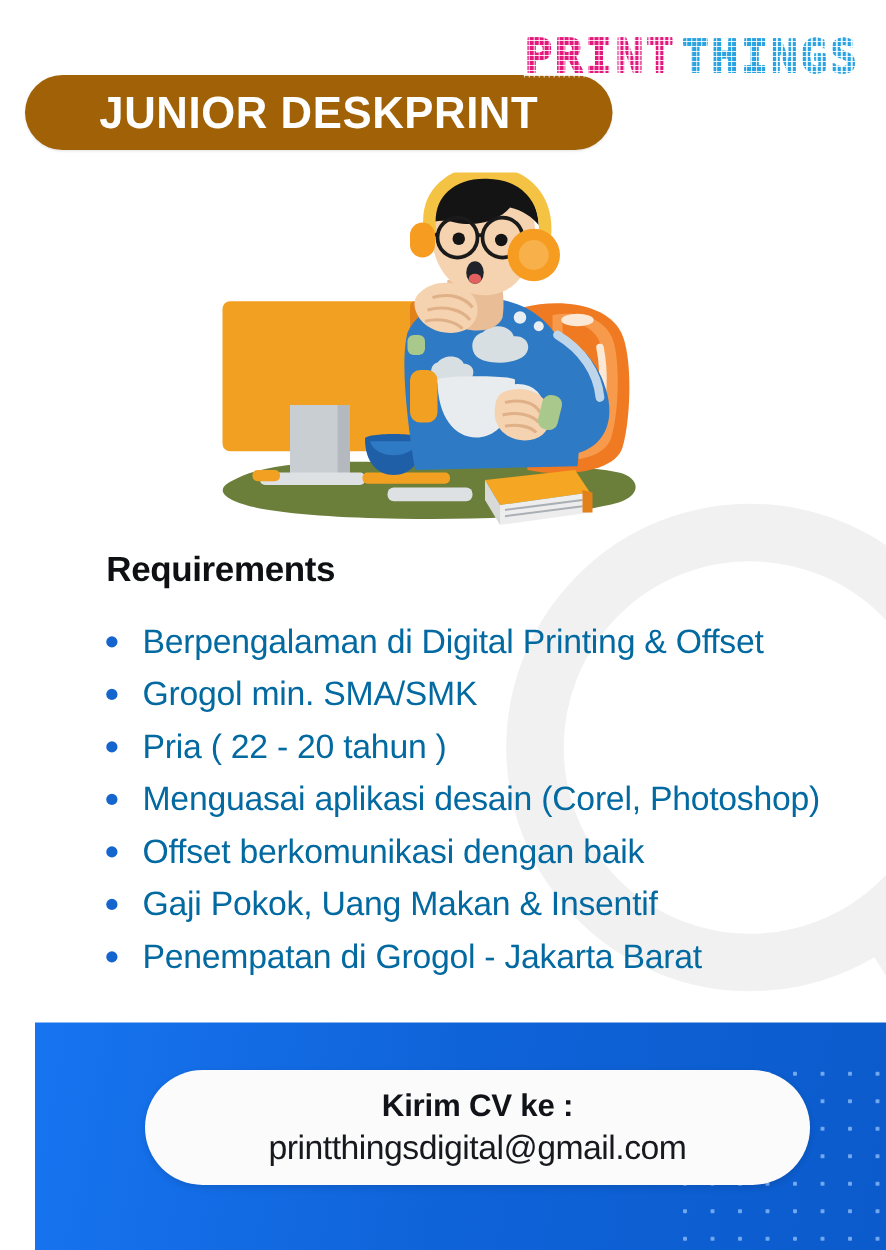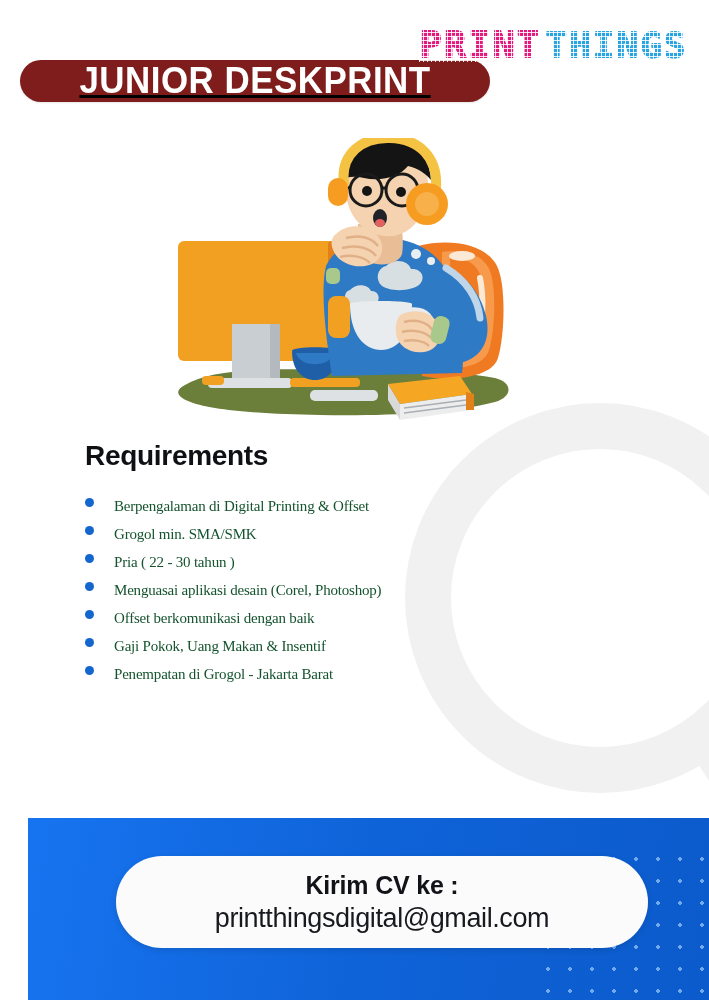--- a/index.html
+++ b/index.html
@@ -36,28 +36,27 @@
     left: 0; top: 0;
     width: 709px;
     height: 140px;
     z-index: 5;
   }
   .title-pill {
     position: absolute;
     left: 20px;
     top: 60px;
     width: 470px;
-    height: 42px;
-    background: #7f1d1d;
+    height: 60px;
+    background: #a16207;
     border-radius: 30px;
     display: flex;
     align-items: center;
     justify-content: center;
     box-shadow: 0 1px 2px rgba(0,0,0,0.10);
-    text-decoration: underline;
   }
   .title-pill-text {
     color: #ffffff;
     font-family: "Liberation Sans Narrow", "Liberation Sans", sans-serif;
     font-weight: bold;
     font-size: 36px;
     letter-spacing: 0.5px;
     white-space: nowrap;
     transform: scaleX(0.97);
   }
@@ -140,25 +139,24 @@
     flex: 0 0 auto;
     width: 9px;
     height: 9px;
     border-radius: 50%;
     background: #1565CE;
     margin-right: 20px;
     position: relative;
     top: -4px;
   }
   .req-text {
-    font-size: 15px;
-    color: #14532d;
+    font-size: 27px;
+    color: #0369a1;
     letter-spacing: -0.2px;
     white-space: nowrap;
-    font-family: Liberation Serif, serif;
   }
 
   
   .footer {
     position: absolute;
     left: 0;
     top: 818px;
     width: 709px;
     height: 182px;
     background: linear-gradient(100deg, #1774F0 0%, #0F63D8 48%, #0B5ACB 100%);
@@ -328,21 +326,21 @@
       <li class="req-item">
         <span class="req-bullet"></span>
         <span class="req-text">Berpengalaman di Digital Printing &amp; Offset</span>
       </li>
       <li class="req-item">
         <span class="req-bullet"></span>
         <span class="req-text">Grogol min. SMA/SMK</span>
       </li>
       <li class="req-item">
         <span class="req-bullet"></span>
-        <span class="req-text">Pria ( 22 - 30 tahun )</span>
+        <span class="req-text">Pria ( 22 - 20 tahun )</span>
       </li>
       <li class="req-item">
         <span class="req-bullet"></span>
         <span class="req-text">Menguasai aplikasi desain (Corel, Photoshop)</span>
       </li>
       <li class="req-item">
         <span class="req-bullet"></span>
         <span class="req-text">Offset berkomunikasi dengan baik</span>
       </li>
       <li class="req-item">

